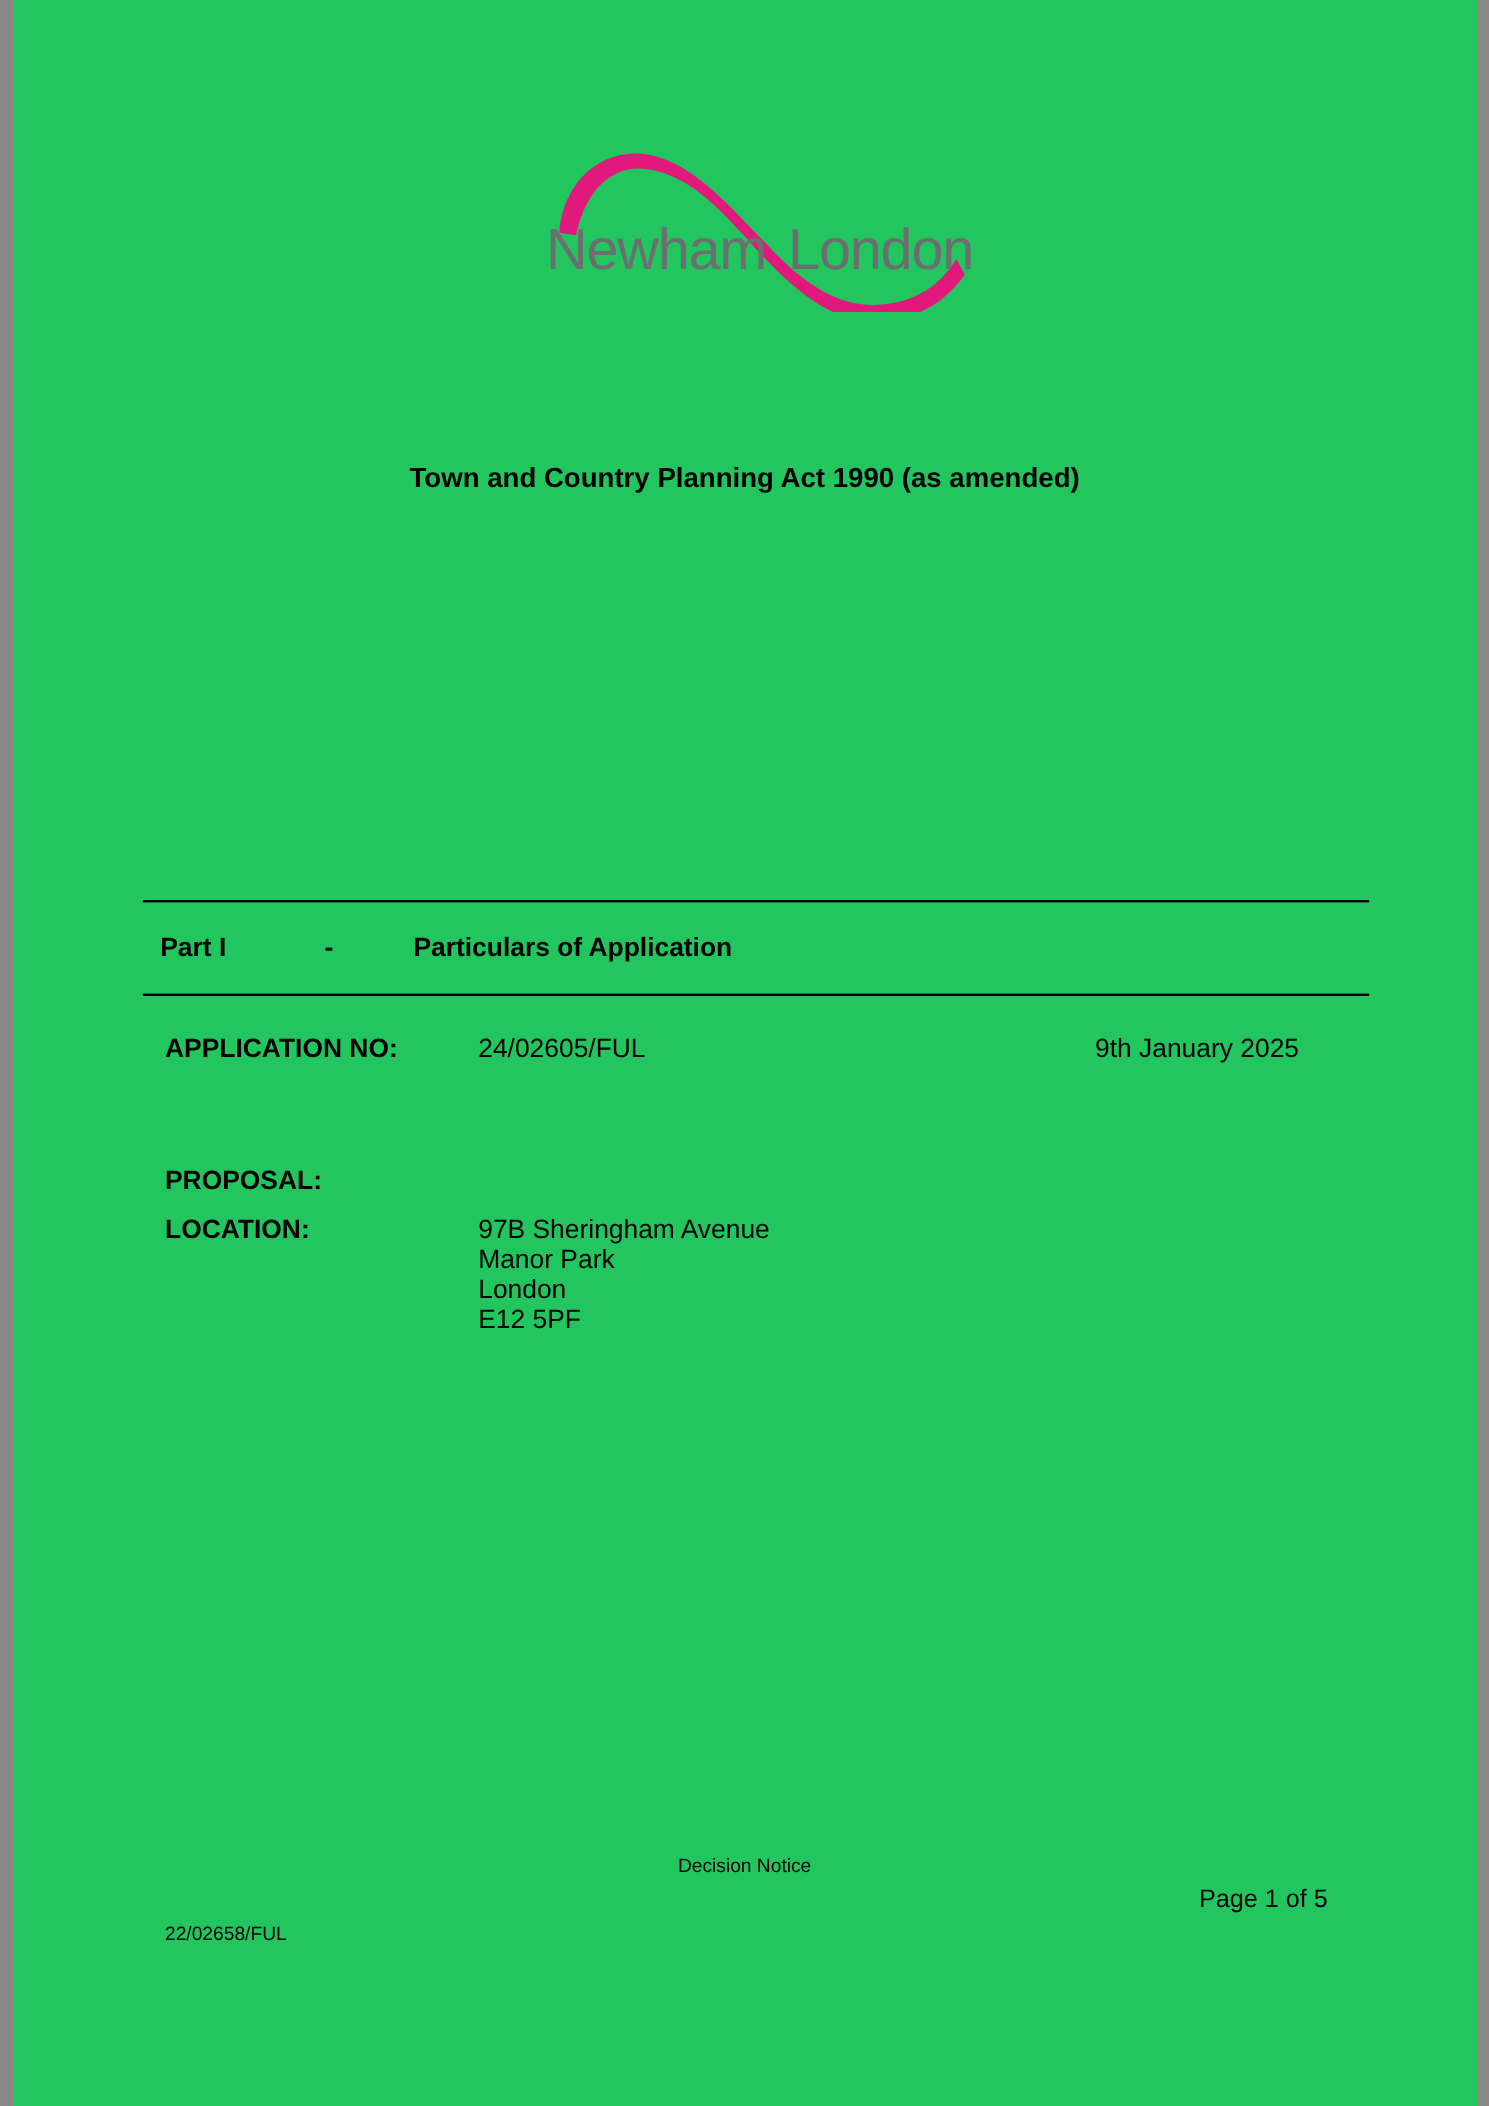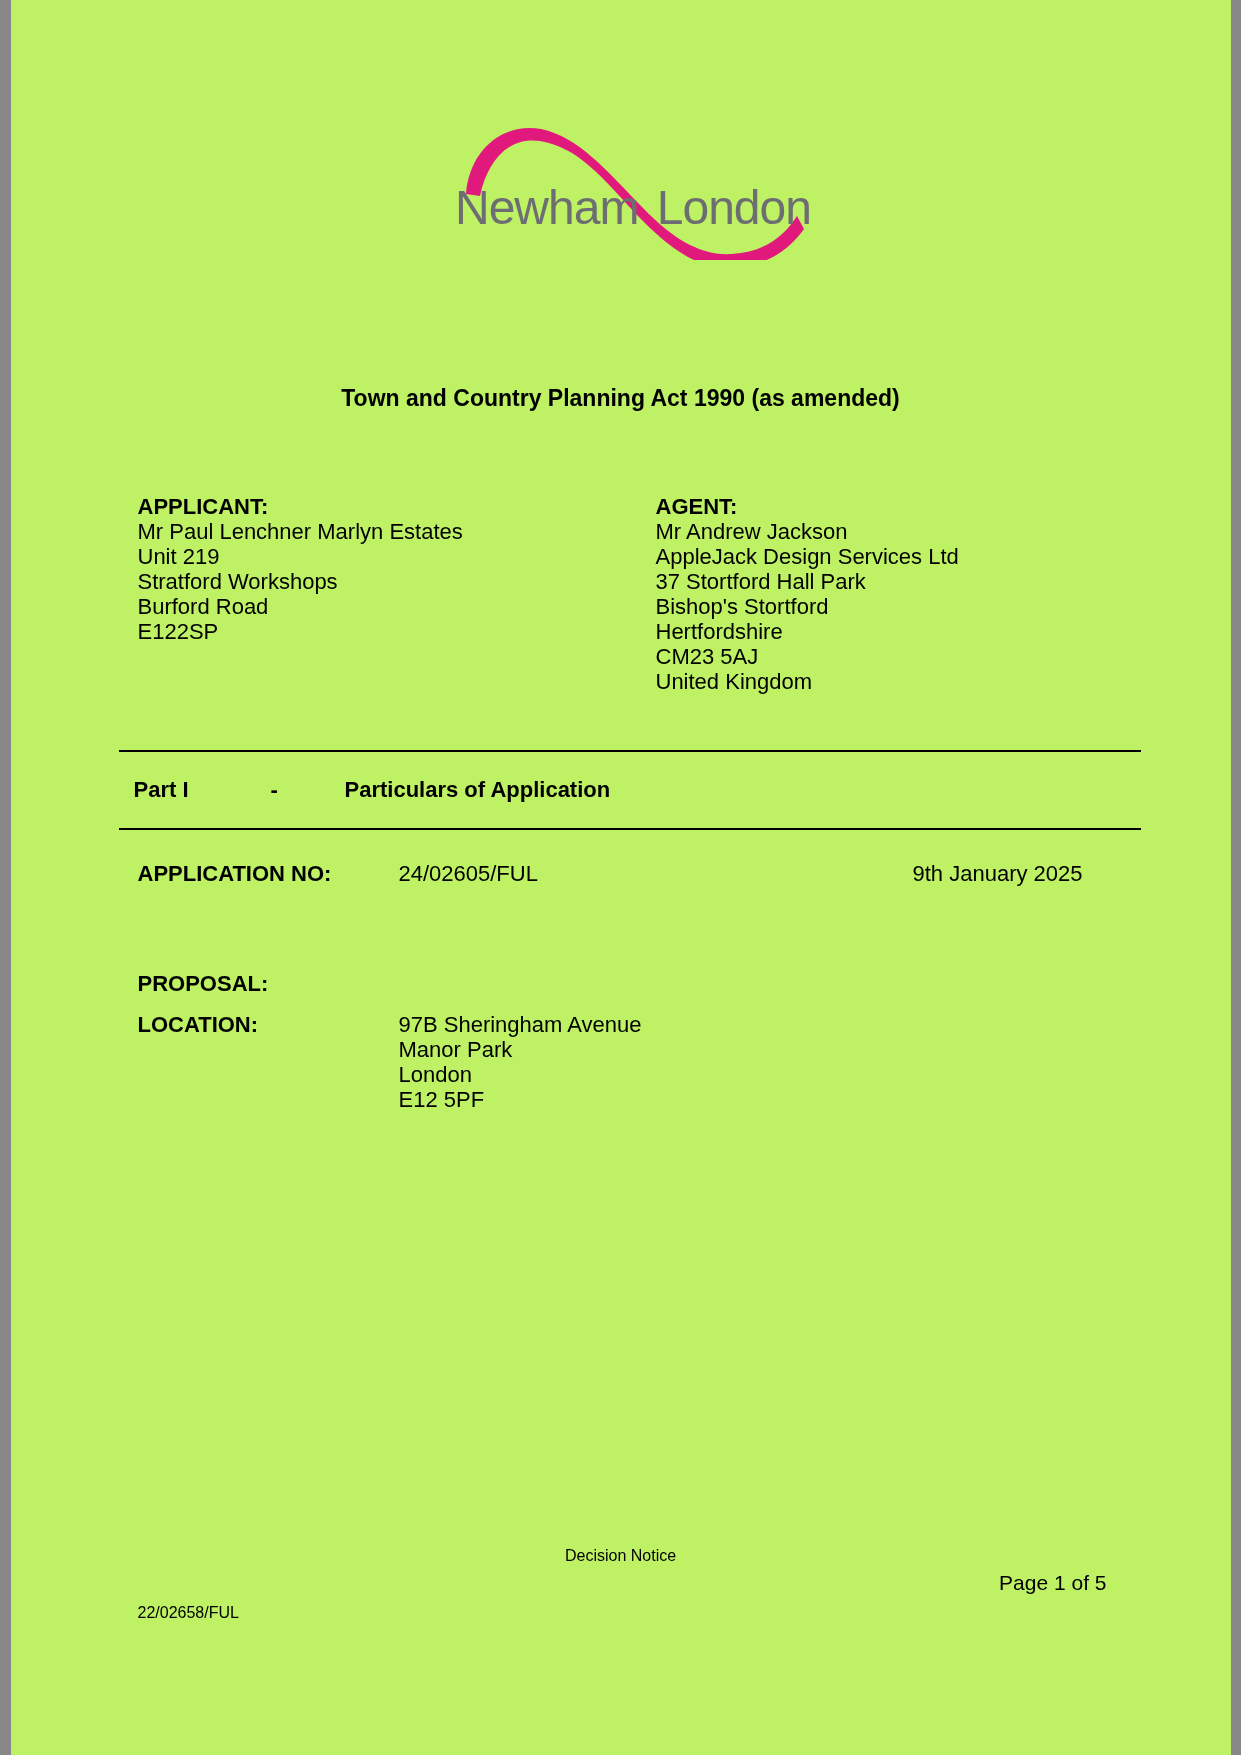--- a/index.html
+++ b/index.html
@@ -1,20 +1,20 @@
 <!DOCTYPE html>
 <html><head>
 <meta charset="utf-8">
 <style>
   html,body { margin:0; padding:0; background:#888; }
   .page {
     position:relative;
     width:1220px; height:1755px;
     margin:0 auto;
-    background:#bef264;
+    background:#22c55e;
     font-family:"Liberation Sans", sans-serif;
     color:#000;
     font-size:22px;
     line-height:25px;
     overflow:hidden;
   }
   .abs { position:absolute; }
   .bold { font-weight:bold; }
   .center { left:0; right:0; text-align:center; }
   .rule { position:absolute; left:108px; width:1022px; border-top:2px solid #000; }
@@ -40,39 +40,21 @@
            C 243,158 214,134 186,105
            C 152,68 127,37 89,31
            C 57,26 36,52 29,86
            Z" fill="#e2197d"></path>
       <text x="4" y="114" font-size="48" letter-spacing="-1" word-spacing="6" fill="#6d6e71" font-family="Liberation Sans, sans-serif">Newham London</text>
     </svg>
   </div>
 
   <div class="abs center bold" style="top:386px; font-size:23px;">Town and Country Planning Act 1990 (as amended)</div>
 
-  <div class="abs" style="left:127px; top:494px;">
-    <div class="bold">APPLICANT:</div>
-    <div class="addr-line">Mr Paul Lenchner Marlyn Estates</div>
-    <div class="addr-line">Unit 219</div>
-    <div class="addr-line">Stratford Workshops</div>
-    <div class="addr-line">Burford Road</div>
-    <div class="addr-line">E122SP</div>
-  </div>
 
-  <div class="abs" style="left:645px; top:494px;">
-    <div class="bold">AGENT:</div>
-    <div class="addr-line">Mr Andrew Jackson</div>
-    <div class="addr-line">AppleJack Design Services Ltd</div>
-    <div class="addr-line">37 Stortford Hall Park</div>
-    <div class="addr-line">Bishop's Stortford</div>
-    <div class="addr-line">Hertfordshire</div>
-    <div class="addr-line">CM23 5AJ</div>
-    <div class="addr-line">United Kingdom</div>
-  </div>
 
   <div class="rule" style="top:750px;"></div>
 
   <div class="abs bold" style="left:123px; top:777px;">Part I</div>
   <div class="abs bold" style="left:260px; top:777px;">-</div>
   <div class="abs bold" style="left:334px; top:777px;">Particulars of Application</div>
 
   <div class="rule" style="top:828px;"></div>
 
   <div class="abs bold" style="left:127px; top:861px;">APPLICATION NO:</div>

